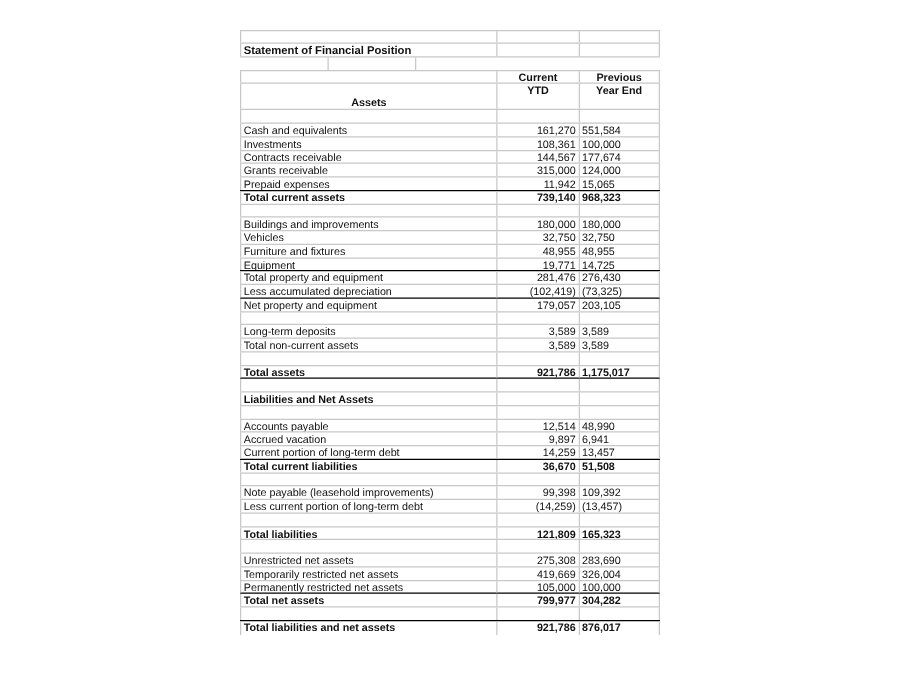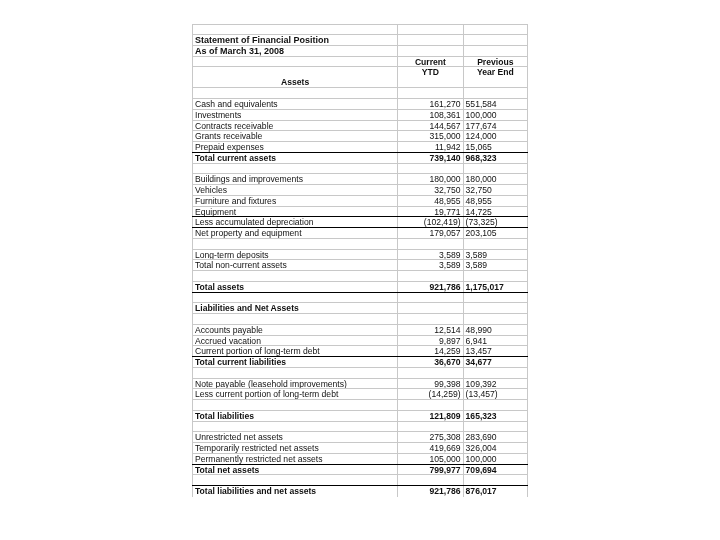--- a/index.html
+++ b/index.html
@@ -31,21 +31,20 @@
       <div class="cell c1"></div>
       <div class="cell c2"></div>
       <div class="cell c3"></div>
     </div>
   <div class="row title">
       <div class="cell c1">Statement of Financial Position</div>
       <div class="cell c2"></div>
       <div class="cell c3"></div>
     </div>
   <div class="row title">
-      <div class="cell c1">As of March 31, 2008</div>
       <div class="cell c2"></div>
       <div class="cell c3"></div>
     </div>
   <div class="row hdr">
       <div class="cell c1"></div>
       <div class="cell c2">Current</div>
       <div class="cell c3">Previous</div>
     </div>
   <div class="row tall hdr">
     <div class="cell c1" style="font-weight:bold">
@@ -113,20 +112,25 @@
   <div class="row">
       <div class="cell c1">Furniture and fixtures</div>
       <div class="cell c2">48,955</div>
       <div class="cell c3">48,955</div>
     </div>
   <div class="row thickb">
       <div class="cell c1">Equipment</div>
       <div class="cell c2">19,771</div>
       <div class="cell c3">14,725</div>
     </div>
+  <div class="row">
+      <div class="cell c1">Total property and equipment</div>
+      <div class="cell c2">281,476</div>
+      <div class="cell c3">276,430</div>
+    </div>
   <div class="row thickb">
       <div class="cell c1">Less accumulated depreciation</div>
       <div class="cell c2">(102,419)</div>
       <div class="cell c3">(73,325)</div>
     </div>
   <div class="row">
       <div class="cell c1">Net property and equipment</div>
       <div class="cell c2">179,057</div>
       <div class="cell c3">203,105</div>
     </div>
@@ -183,21 +187,21 @@
       <div class="cell c3">6,941</div>
     </div>
   <div class="row thickb">
       <div class="cell c1">Current portion of long-term debt</div>
       <div class="cell c2">14,259</div>
       <div class="cell c3">13,457</div>
     </div>
   <div class="row bold">
       <div class="cell c1">Total current liabilities</div>
       <div class="cell c2">36,670</div>
-      <div class="cell c3">34,677</div>
+      <div class="cell c3">51,508</div>
     </div>
   <div class="row">
       <div class="cell c1"></div>
       <div class="cell c2"></div>
       <div class="cell c3"></div>
     </div>
   <div class="row">
       <div class="cell c1">Note payable (leasehold improvements)</div>
       <div class="cell c2">99,398</div>
       <div class="cell c3">109,392</div>
@@ -234,21 +238,21 @@
       <div class="cell c3">326,004</div>
     </div>
   <div class="row thickb">
       <div class="cell c1">Permanently restricted net assets</div>
       <div class="cell c2">105,000</div>
       <div class="cell c3">100,000</div>
     </div>
   <div class="row bold">
       <div class="cell c1">Total net assets</div>
       <div class="cell c2">799,977</div>
-      <div class="cell c3">709,694</div>
+      <div class="cell c3">304,282</div>
     </div>
   <div class="row thickb">
       <div class="cell c1"></div>
       <div class="cell c2"></div>
       <div class="cell c3"></div>
     </div>
   <div class="row bold" style="border-bottom:none">
       <div class="cell c1">Total liabilities and net assets</div>
       <div class="cell c2">921,786</div>
       <div class="cell c3">876,017</div>

